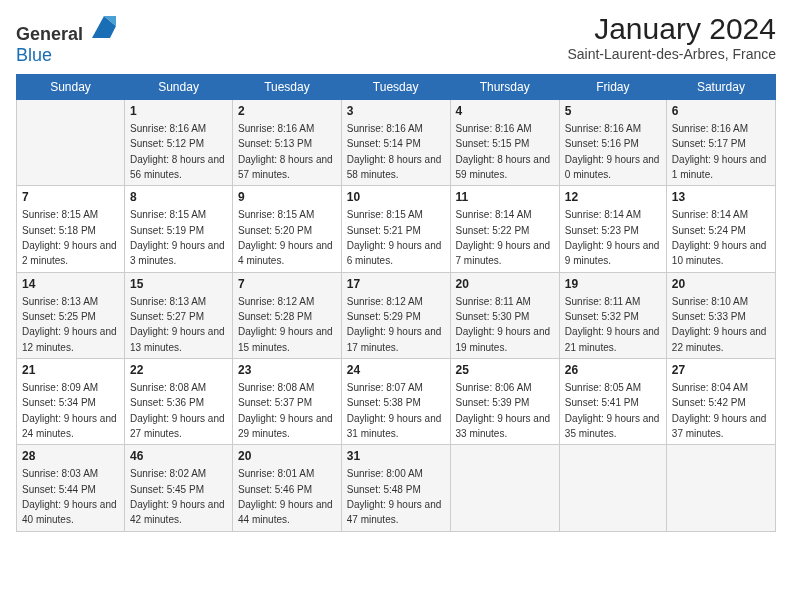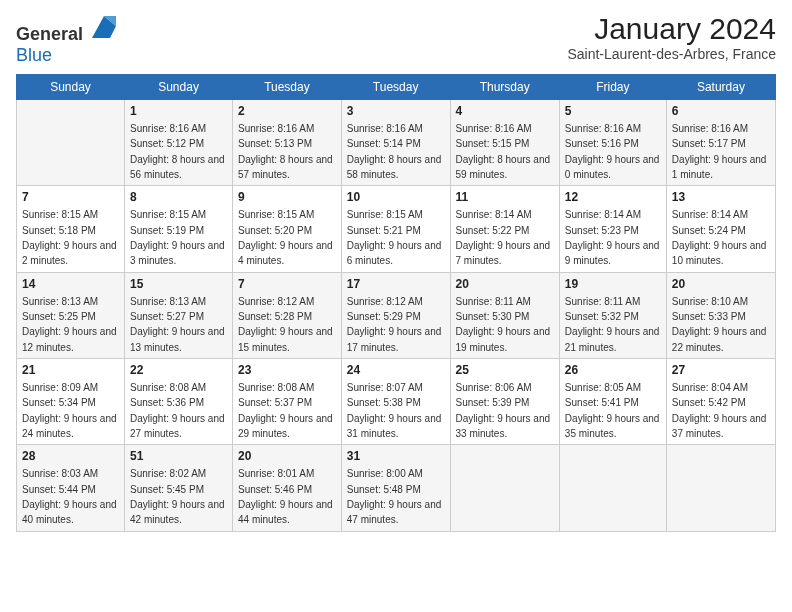--- a/index.html
+++ b/index.html
@@ -158,21 +158,21 @@
           <td><span class="day-number">21</span><span class="day-info">Sunrise: 8:09 AM<br>Sunset: 5:34 PM<br>Daylight: 9 hours and 24 minutes.</span></td>
           <td><span class="day-number">22</span><span class="day-info">Sunrise: 8:08 AM<br>Sunset: 5:36 PM<br>Daylight: 9 hours and 27 minutes.</span></td>
           <td><span class="day-number">23</span><span class="day-info">Sunrise: 8:08 AM<br>Sunset: 5:37 PM<br>Daylight: 9 hours and 29 minutes.</span></td>
           <td><span class="day-number">24</span><span class="day-info">Sunrise: 8:07 AM<br>Sunset: 5:38 PM<br>Daylight: 9 hours and 31 minutes.</span></td>
           <td><span class="day-number">25</span><span class="day-info">Sunrise: 8:06 AM<br>Sunset: 5:39 PM<br>Daylight: 9 hours and 33 minutes.</span></td>
           <td><span class="day-number">26</span><span class="day-info">Sunrise: 8:05 AM<br>Sunset: 5:41 PM<br>Daylight: 9 hours and 35 minutes.</span></td>
           <td><span class="day-number">27</span><span class="day-info">Sunrise: 8:04 AM<br>Sunset: 5:42 PM<br>Daylight: 9 hours and 37 minutes.</span></td>
         </tr>
         <tr>
           <td><span class="day-number">28</span><span class="day-info">Sunrise: 8:03 AM<br>Sunset: 5:44 PM<br>Daylight: 9 hours and 40 minutes.</span></td>
-          <td><span class="day-number">51</span><span class="day-info">Sunrise: 8:02 AM<br>Sunset: 5:45 PM<br>Daylight: 9 hours and 42 minutes.</span></td>
+          <td><span class="day-number">46</span><span class="day-info">Sunrise: 8:02 AM<br>Sunset: 5:45 PM<br>Daylight: 9 hours and 42 minutes.</span></td>
           <td><span class="day-number">20</span><span class="day-info">Sunrise: 8:01 AM<br>Sunset: 5:46 PM<br>Daylight: 9 hours and 44 minutes.</span></td>
           <td><span class="day-number">31</span><span class="day-info">Sunrise: 8:00 AM<br>Sunset: 5:48 PM<br>Daylight: 9 hours and 47 minutes.</span></td>
           <td></td>
           <td></td>
           <td></td>
         </tr>
       </tbody>
   </table>
 </div>
 

